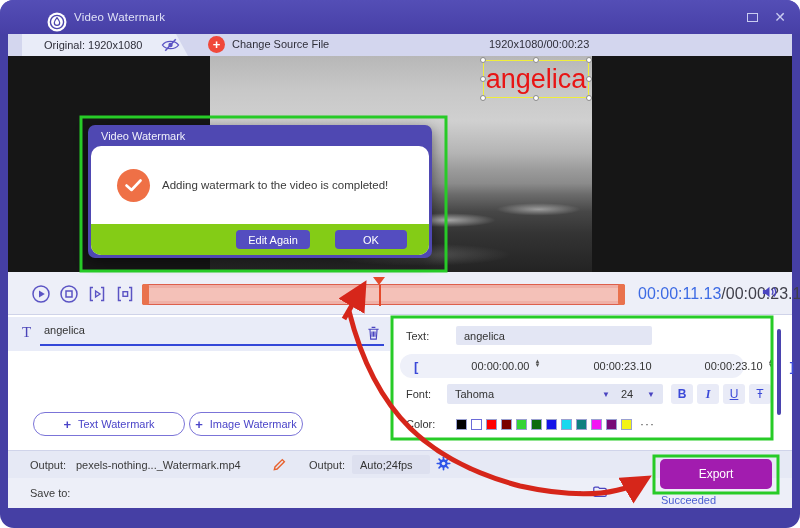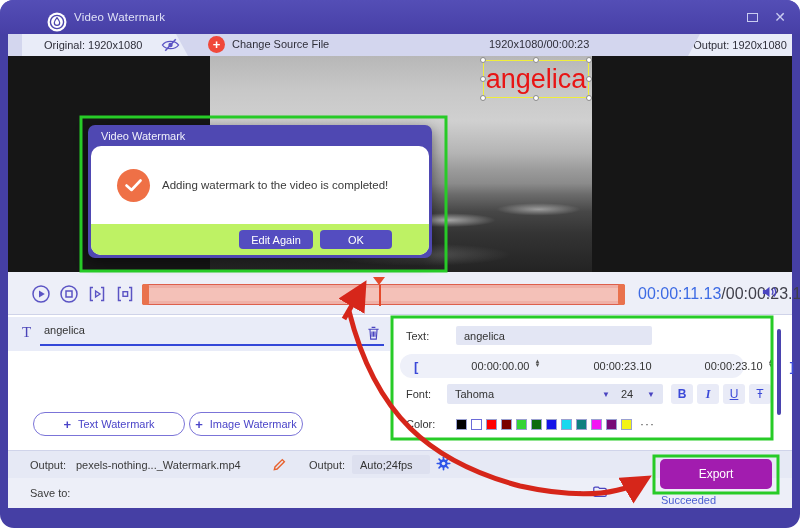--- a/index.html
+++ b/index.html
@@ -60,22 +60,22 @@
   .dialog { position:absolute; left:88px; top:125px; width:344px; height:133px; z-index:10;
     border-radius:7px; background:#4f48b2; box-shadow:0 4px 14px rgba(0,0,0,.45); }
   .dialog-header { height:21px; display:flex; align-items:center; padding-left:13px;
     color:#f0f1fb; font-size:11px; }
   .dialog-body { position:absolute; left:3px; right:3px; top:21px; bottom:3px; background:#fff;
     border-radius:10px; overflow:hidden; }
   .dialog-msg-row { position:absolute; left:0; top:0; right:0; height:78px; display:flex; align-items:center; }
   .check-circle { width:33px; height:33px; border-radius:50%; background:#ef7046; margin:0 12px 0 26px;
     display:flex; align-items:center; justify-content:center; flex:0 0 auto; }
   .dialog-msg { font-size:11.5px; color:#3a3a3a; }
-  .dialog-footer { position:absolute; left:0; right:0; bottom:0; height:31px; background:#bef264;
-    display:flex; align-items:center; justify-content:flex-end; gap:7px; padding-right:37px; }
+  .dialog-footer { position:absolute; left:0; right:0; bottom:0; height:31px; background:#84cc16;
+    display:flex; align-items:center; justify-content:flex-end; gap:25px; padding-right:22px; }
   .dlg-btn { height:19px; border-radius:4px; background:#544dc0; color:#fff; font-size:11px;
     display:flex; align-items:center; justify-content:center; }
   .dlg-btn.edit { width:74px; } .dlg-btn.ok { width:72px; }
 
   
   .timeline-row { position:absolute; left:8px; top:272px; width:784px; height:43px; background:#edeff8;
     border-bottom:1px solid #cfd3e9; }
   .transport { position:absolute; left:22px; top:11px; display:flex; gap:7px; }
   .tbtn { width:21px; height:21px; display:flex; align-items:center; justify-content:center; }
   .track { position:absolute; left:134px; top:12px; width:483px; height:21px;
@@ -190,23 +190,20 @@
         <svg width="19" height="14" viewBox="0 0 20 14">
           <path d="M1.5 7 C5 1.8 15 1.8 18.5 7 C15 12.2 5 12.2 1.5 7 Z" fill="none" stroke="#5b54c4" stroke-width="1.4"></path>
           <circle cx="10" cy="7" r="2.3" fill="#5b54c4"></circle>
           <line x1="4.5" y1="13" x2="15.5" y2="1" stroke="#5b54c4" stroke-width="1.6"></line>
         </svg>
       </span>
     </div>
     <span class="plus-circle">+</span>
     <span class="change-source">Change Source File</span>
     <span class="file-meta">1920x1080/00:00:23</span>
-    <div class="tab-output">
-      <span>Output: 1920x1080</span>
-    </div>
   </div>
 
   <div class="preview">
     <div class="video-img"></div>
     <div class="wm-box">
       <span class="wm-text">angelica</span>
       <span class="handle h-tl"></span>
       <span class="handle h-tm"></span>
       <span class="handle h-tr"></span>
       <span class="handle h-ml"></span>

